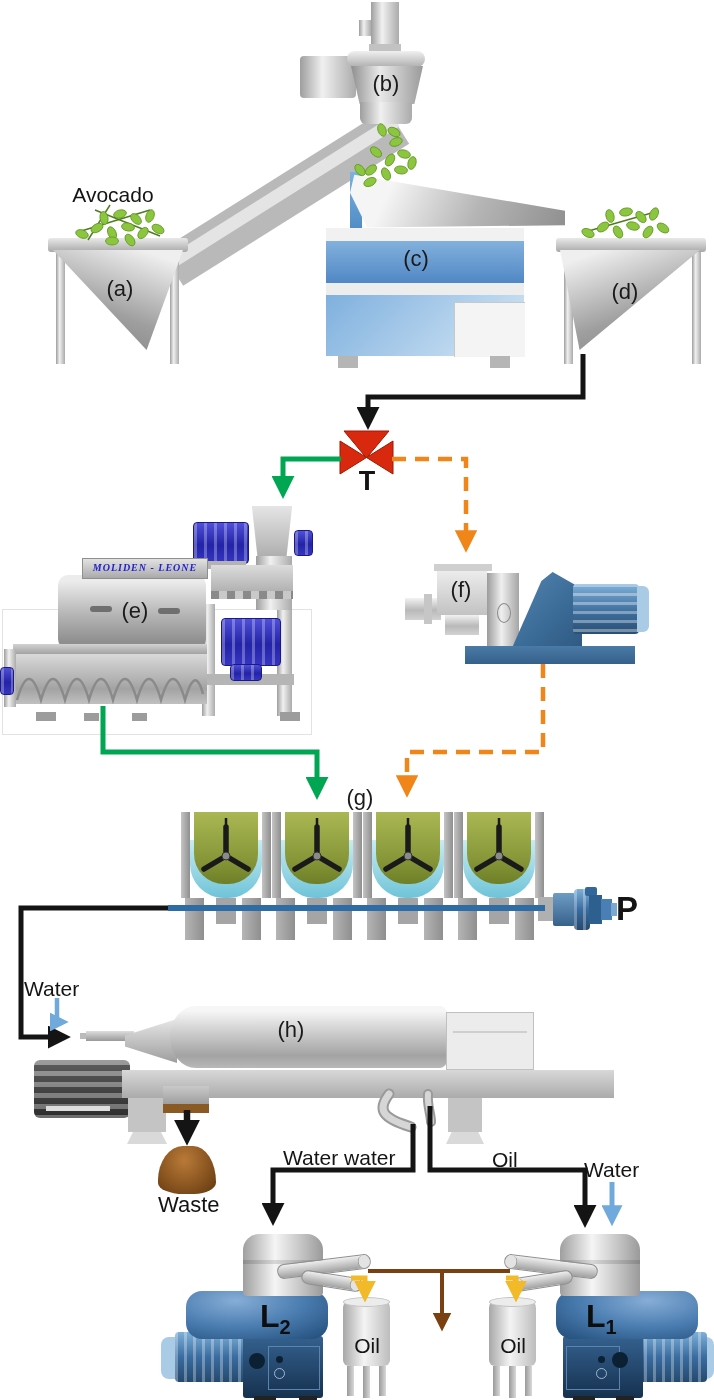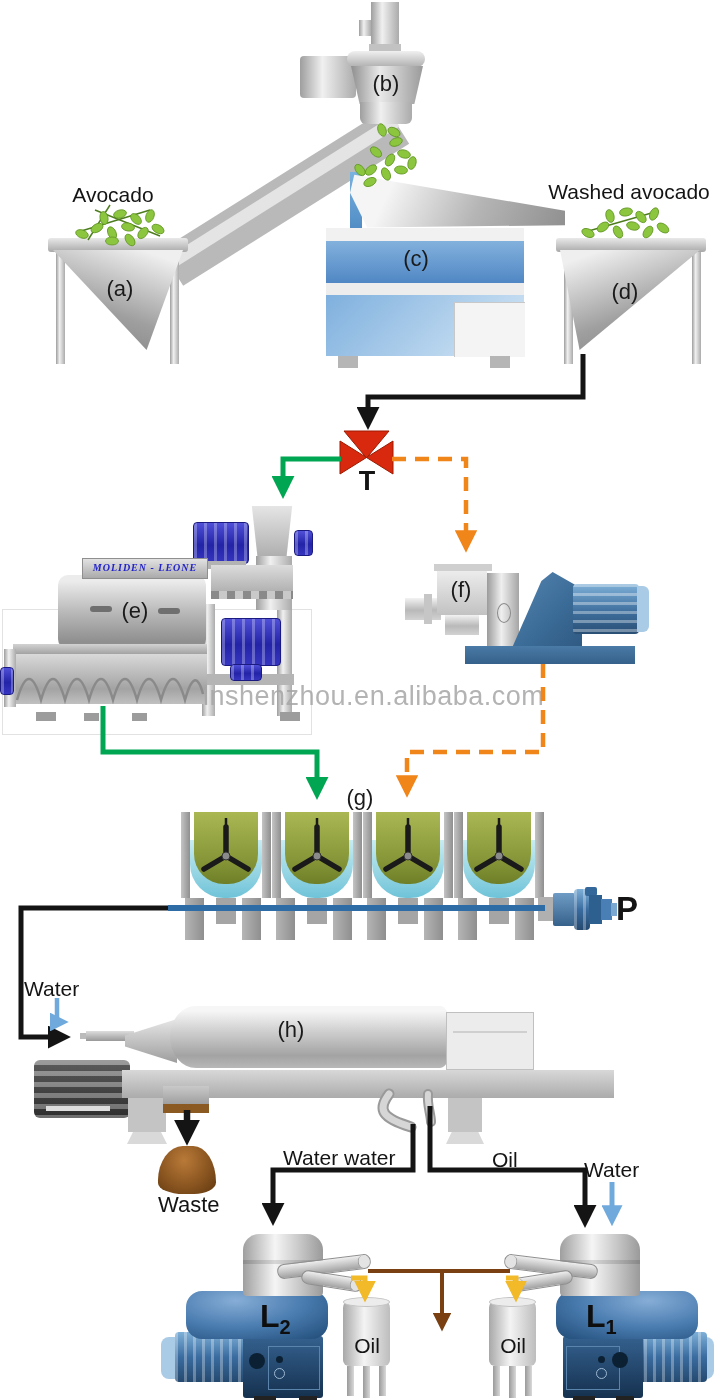--- a/index.html
+++ b/index.html
@@ -121,21 +121,20 @@
   <div class="abs" style="left:437px;top:571px;width:50px;height:44px;background:linear-gradient(180deg,#ececec,#c2c2c2);z-index:3"></div>
   <div class="abs mv" style="left:445px;top:615px;width:34px;height:20px;z-index:2"></div>
   <div class="abs" style="left:487px;top:573px;width:32px;height:74px;background:linear-gradient(90deg,#9b9b9b,#efefef 45%,#a5a5a5);z-index:3">
     <div class="abs" style="left:10px;top:30px;width:12px;height:18px;border:1px solid #8a8a8a;border-radius:50%"></div>
   </div>
   <div class="abs" style="left:512px;top:572px;width:70px;height:76px;clip-path:polygon(0 100%,42% 12%,58% 0,100% 22%,100% 100%);background:linear-gradient(135deg,#5585b0,#3a6a96 60%,#2f5a82);z-index:3"></div>
   <div class="abs steelH" style="left:573px;top:584px;width:66px;height:50px;z-index:3"></div>
   <div class="abs" style="left:637px;top:586px;width:12px;height:46px;background:#a9cbe6;border-radius:0 6px 6px 0;z-index:3"></div>
   <div class="abs" style="left:465px;top:646px;width:170px;height:18px;background:linear-gradient(180deg,#4a7aa6,#35618b);z-index:3"></div>
 
-  <div class="watermark">lnshenzhou.en.alibaba.com</div>
 
   <div class="tank" style="left:181px">
     <div class="wall" style="left:0"></div>
       <div class="wall" style="left:81px"></div>
     <div class="water"></div>
       <div class="pulp"></div>
     <svg class="prop" width="90" height="92">
         <line x1="45" y1="6" x2="45" y2="44" stroke="#1a1a1a" stroke-width="2.5"></line>
         <line x1="45" y1="44" x2="45" y2="15" stroke="#1a1a1a" stroke-width="5.5" stroke-linecap="round"></line>
         <line x1="45" y1="44" x2="23" y2="57" stroke="#1a1a1a" stroke-width="5.5" stroke-linecap="round"></line>
@@ -387,21 +386,20 @@
     <path d="M612,1182 V1220" fill="none" stroke="#70a9dc" stroke-width="5" marker-end="url(#mBl)"></path>
 
     <path d="M368,1271 H510" fill="none" stroke="#7a4012" stroke-width="4"></path>
     <path d="M442,1271 V1326" fill="none" stroke="#7a4012" stroke-width="4" marker-end="url(#mBr)"></path>
 
     <path d="M351,1278 H365 V1296" fill="none" stroke="#f2b929" stroke-width="5" marker-end="url(#mY)"></path>
     <path d="M506,1278 H516 V1296" fill="none" stroke="#f2b929" stroke-width="5" marker-end="url(#mY)"></path>
   </svg>
 
   <div class="lbl" style="left:68px;top:183px;width:90px;text-align:center">Avocado</div>
-  <div class="lbl" style="left:545px;top:180px;width:168px;text-align:center">Washed avocado</div>
   <div class="unit" style="left:96px;top:276px;width:48px">(a)</div>
   <div class="unit" style="left:362px;top:71px;width:48px">(b)</div>
   <div class="unit" style="left:392px;top:246px;width:48px">(c)</div>
   <div class="unit" style="left:601px;top:279px;width:48px">(d)</div>
   <div class="unit" style="left:111px;top:598px;width:48px">(e)</div>
   <div class="unit" style="left:437px;top:577px;width:48px">(f)</div>
   <div class="unit" style="left:336px;top:785px;width:48px">(g)</div>
   <div class="unit" style="left:267px;top:1017px;width:48px">(h)</div>
   <div class="lbl big" style="left:353px;top:466px;width:28px;text-align:center;font-size:27px">T</div>
   <div class="lbl big" style="left:616px;top:890px;font-size:33px">P</div>

